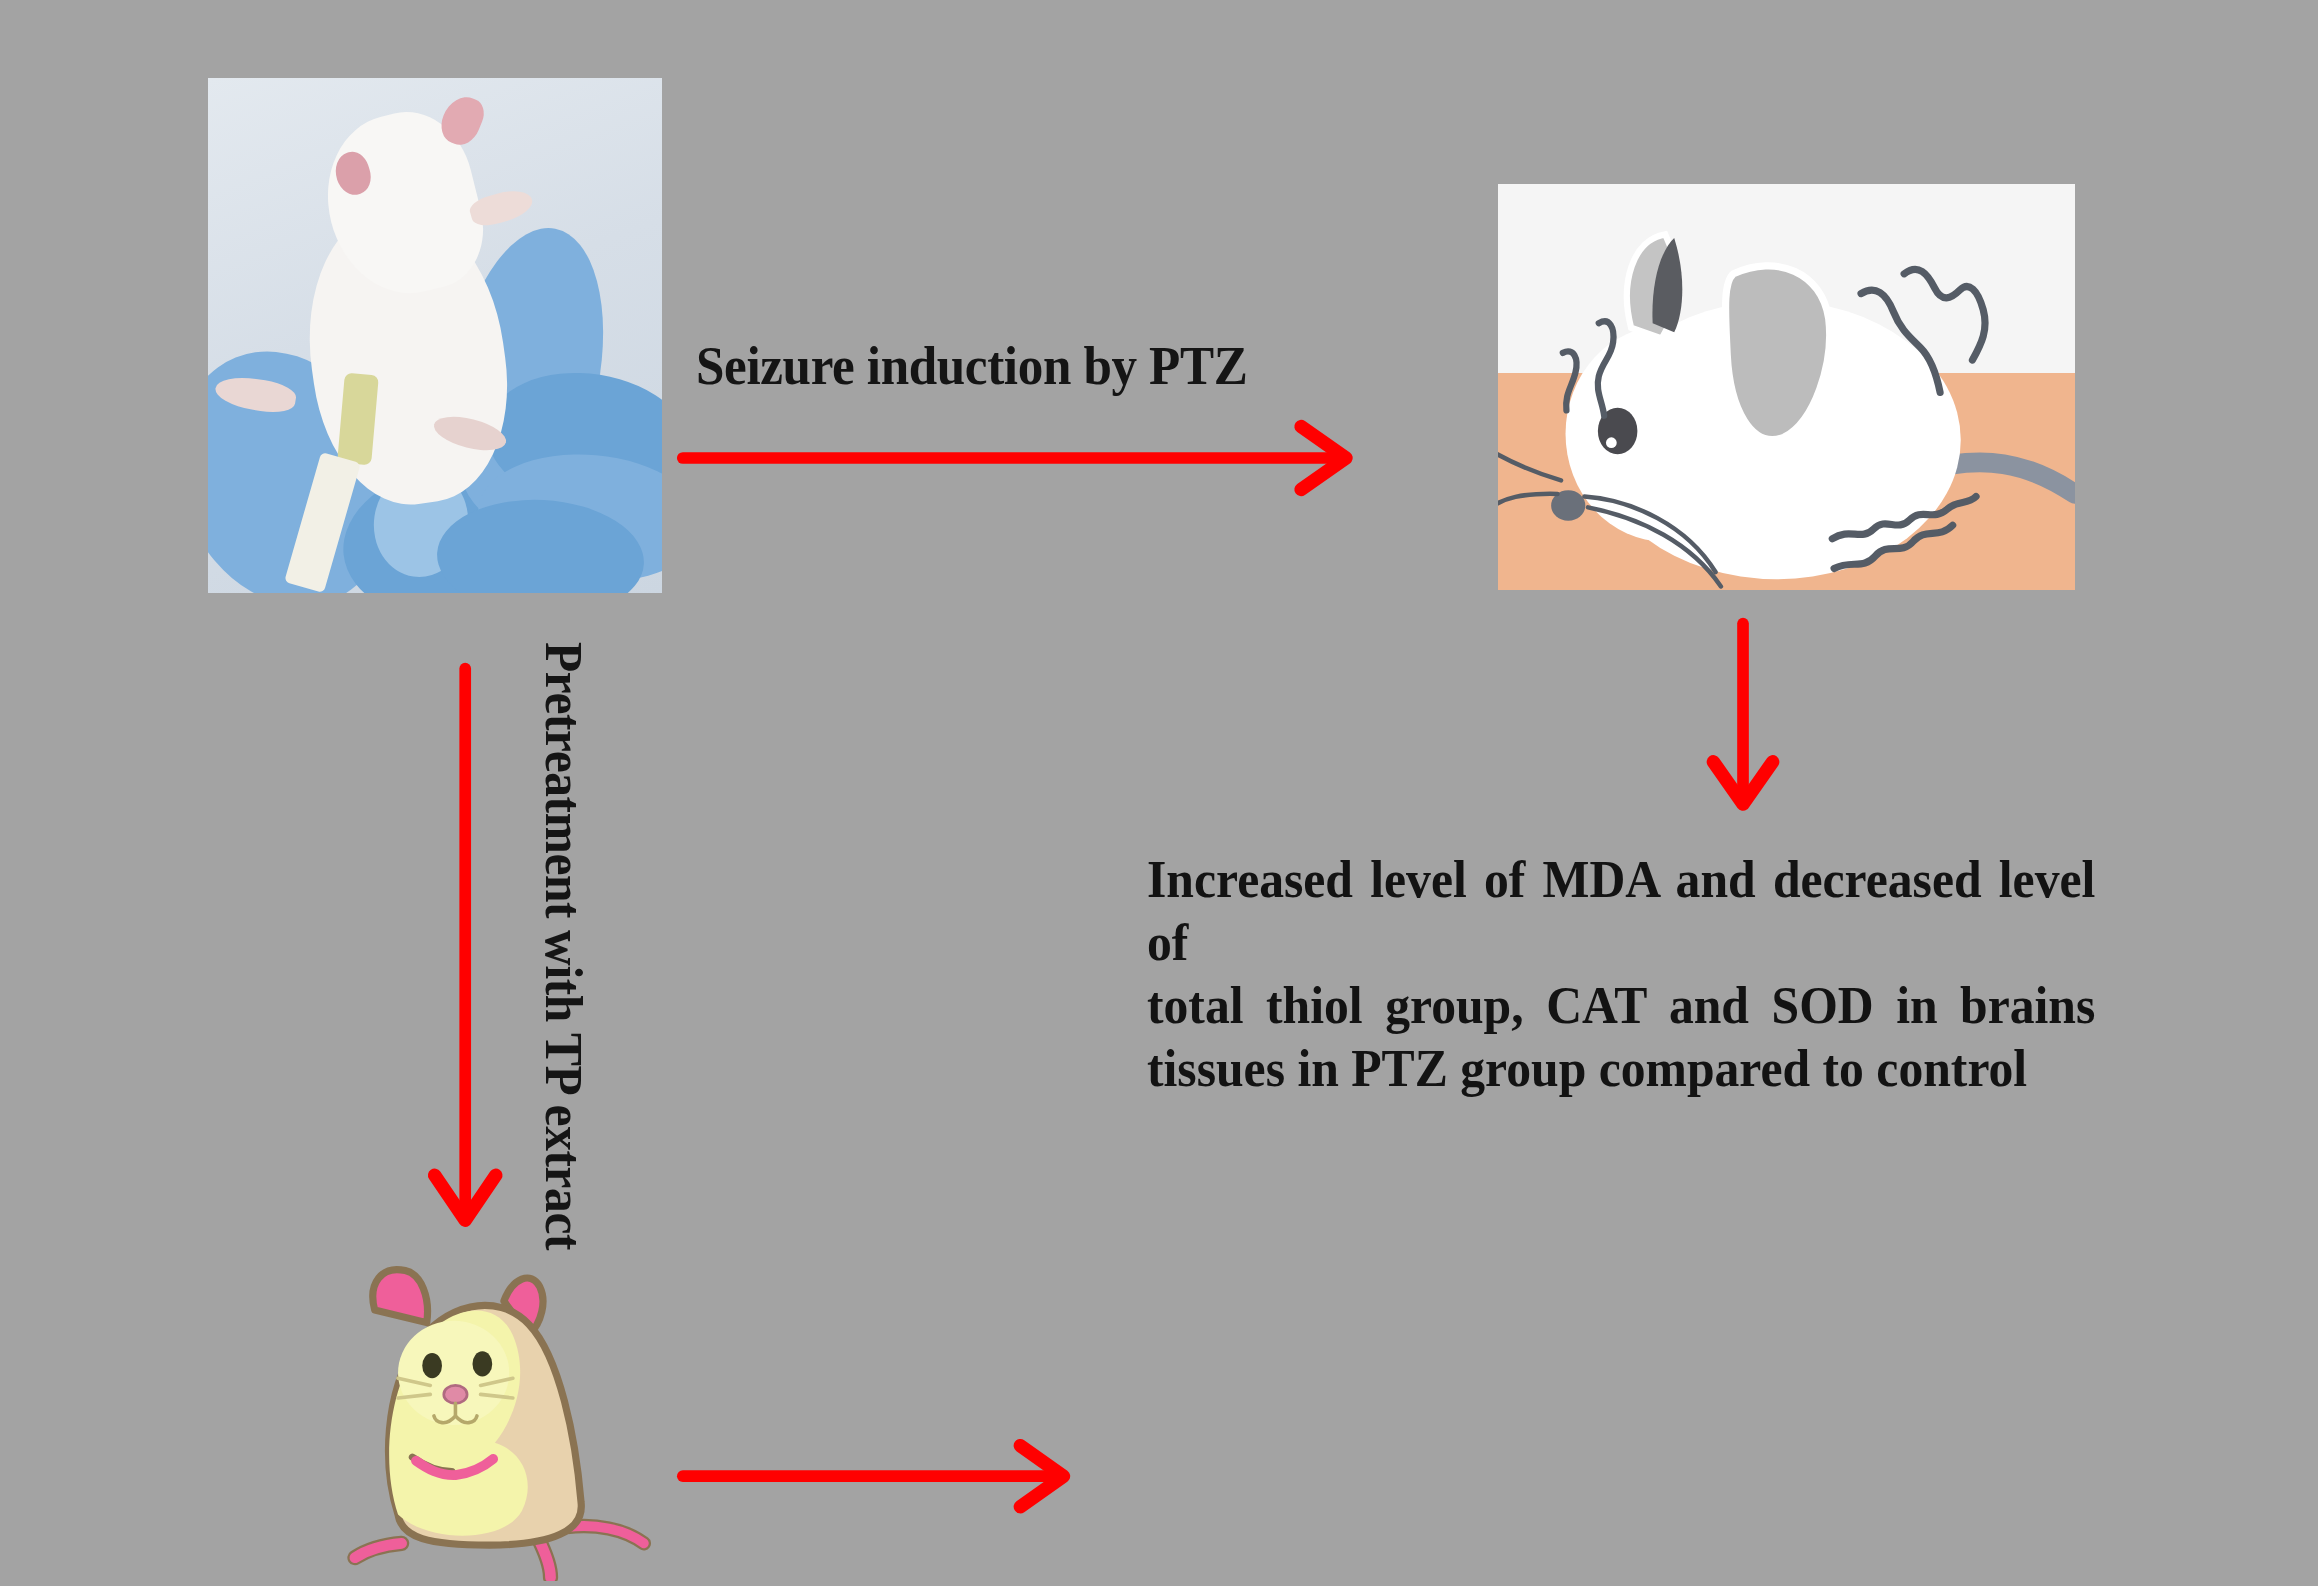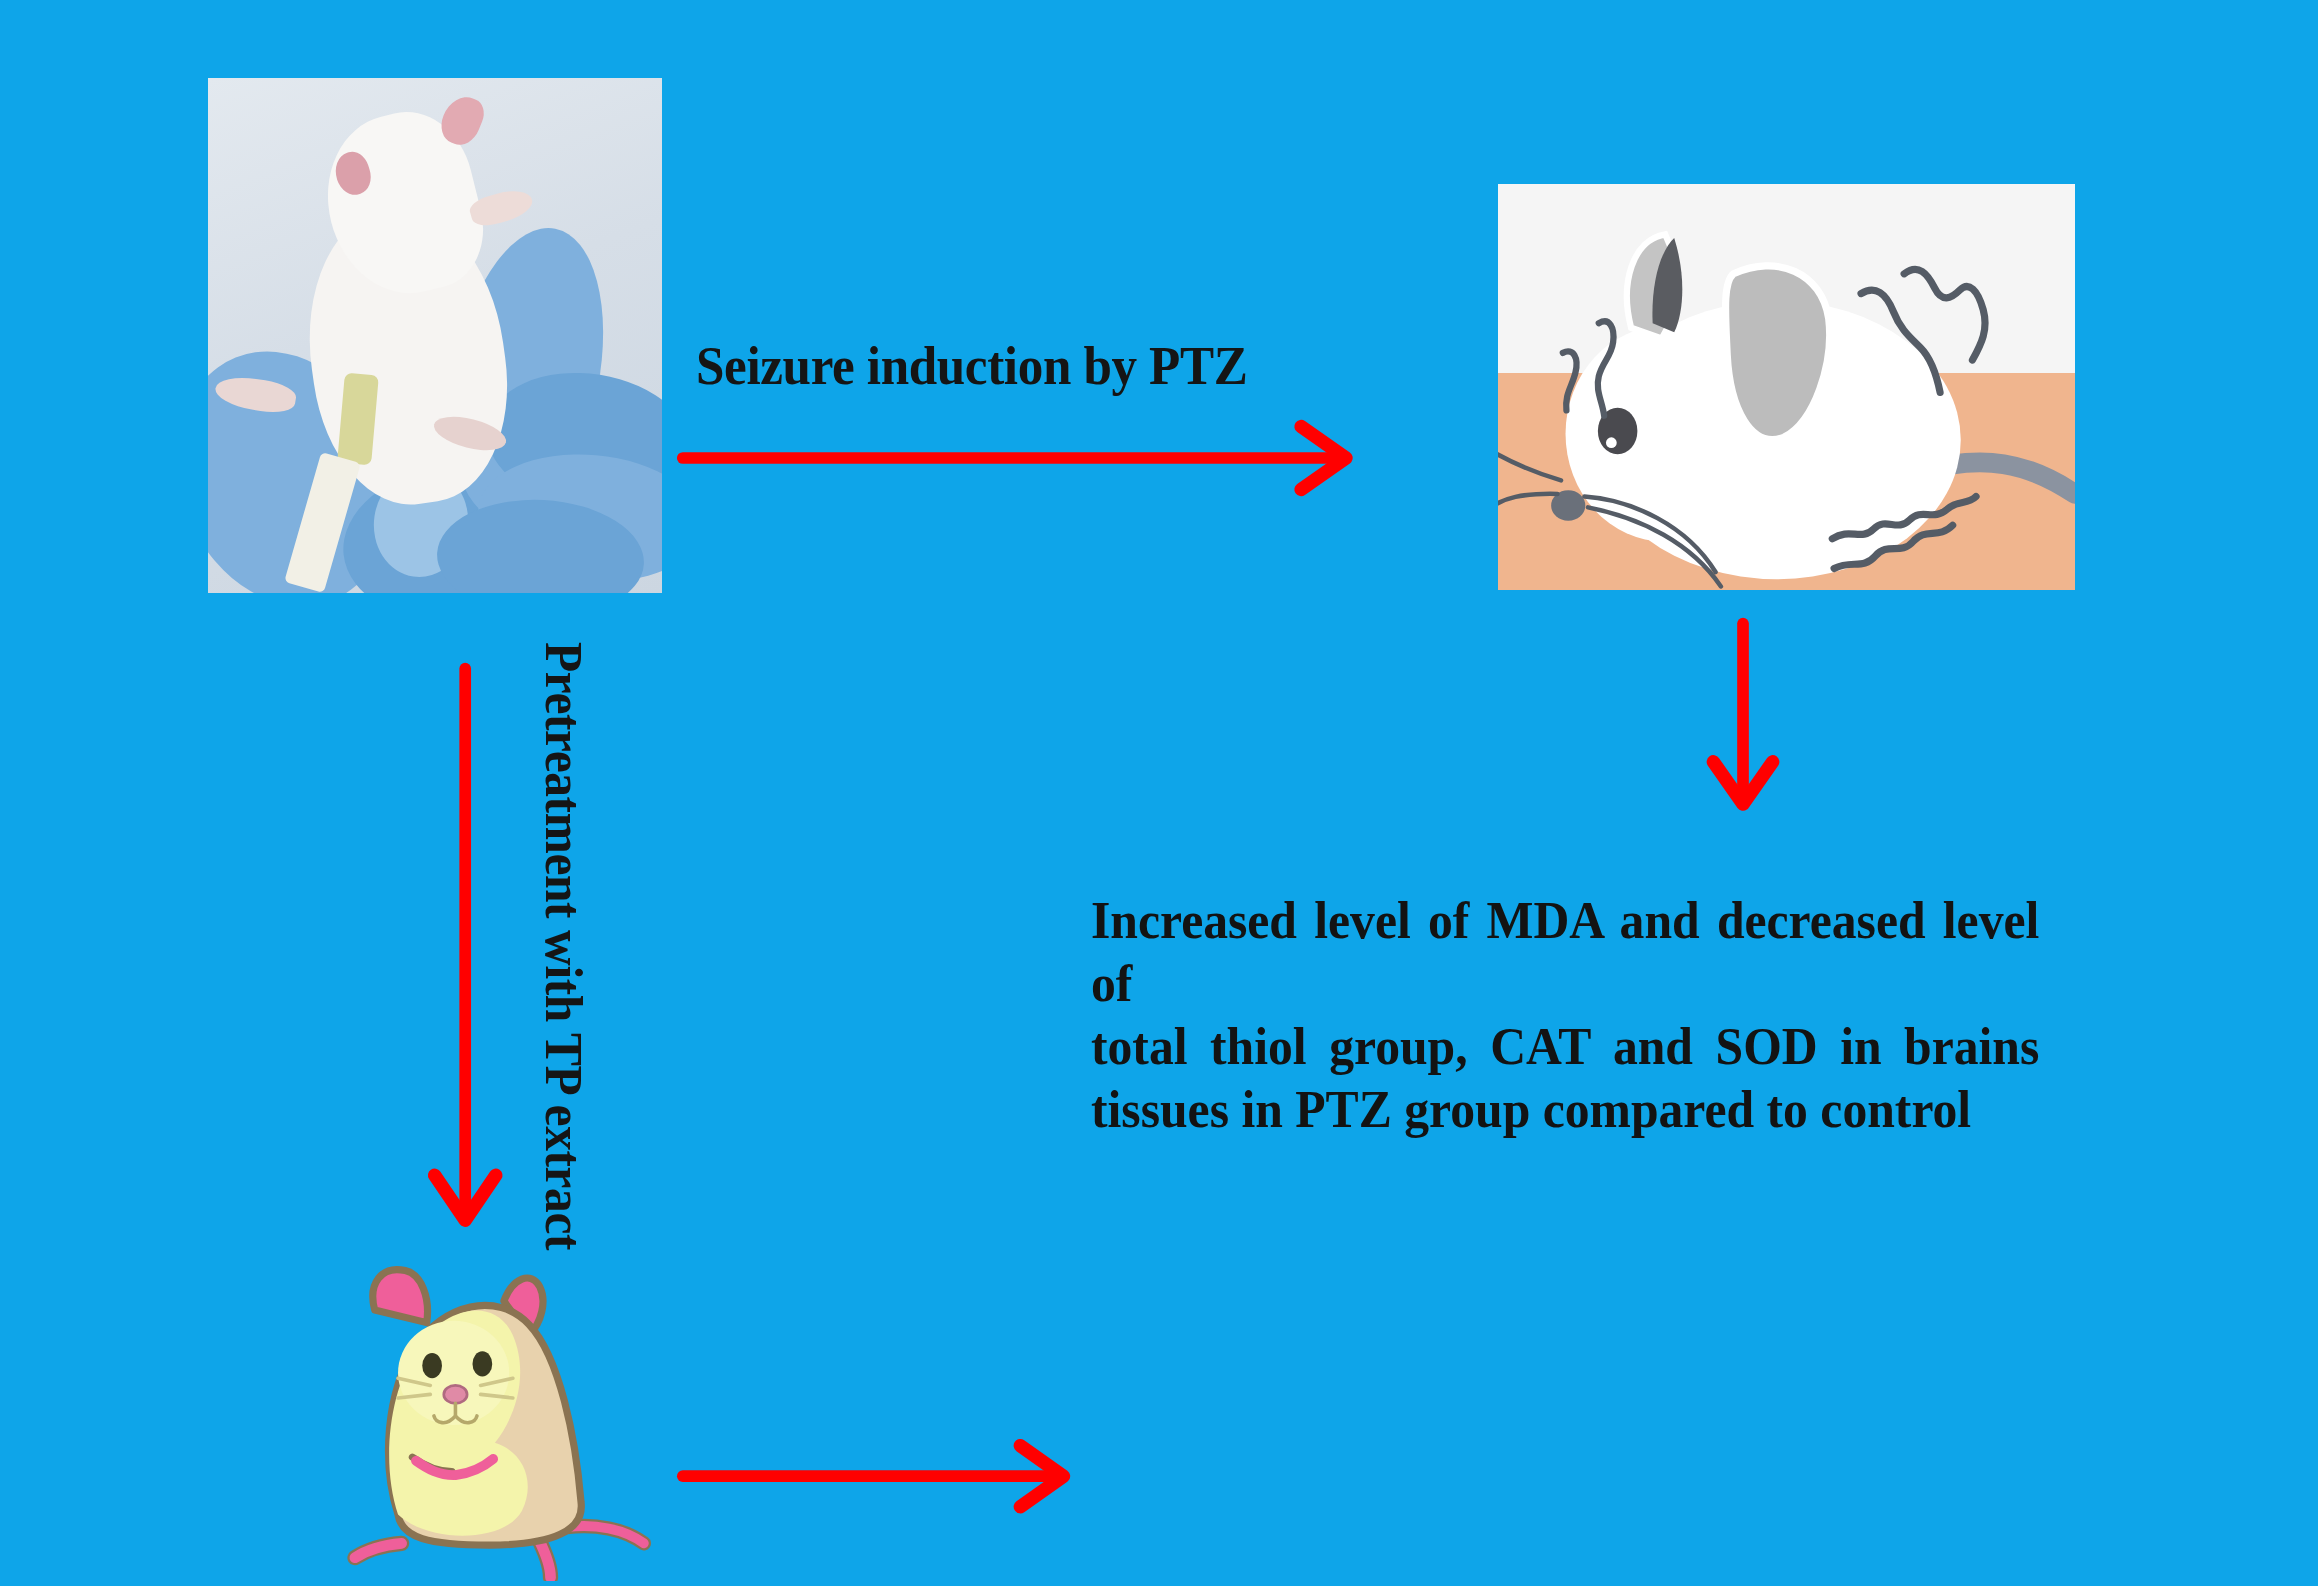--- a/index.html
+++ b/index.html
@@ -8,21 +8,21 @@
     padding: 0;
     background: #ffffff;
   }
   body {
     font-family: "Liberation Serif", serif;
   }
   #canvas {
     position: relative;
     width: 2319px;
     height: 1586px;
-    background: #0ea5e9;
+    background: #a3a3a3;
     overflow: hidden;
   }
 
   
   .label-h {
     position: absolute;
     font-family: "Liberation Serif", serif;
     font-weight: bold;
     color: #151515;
     white-space: nowrap;
@@ -65,24 +65,23 @@
     display: block;
     text-align: justify;
     text-align-last: justify;
     transform: scaleX(0.955);
     transform-origin: left center;
   }
   .para .ln.last {
     text-align-last: left;
   }
   #para-ptz {
-    left: 1091px;
+    left: 1147px;
     top: 848px;
     width: 993px;
-    margin-top: 41px;
   }
   #para-tp {
     left: 1147px;
     top: 1331px;
     width: 993px;
   }
 
   
   .arrow {
     position: absolute;

